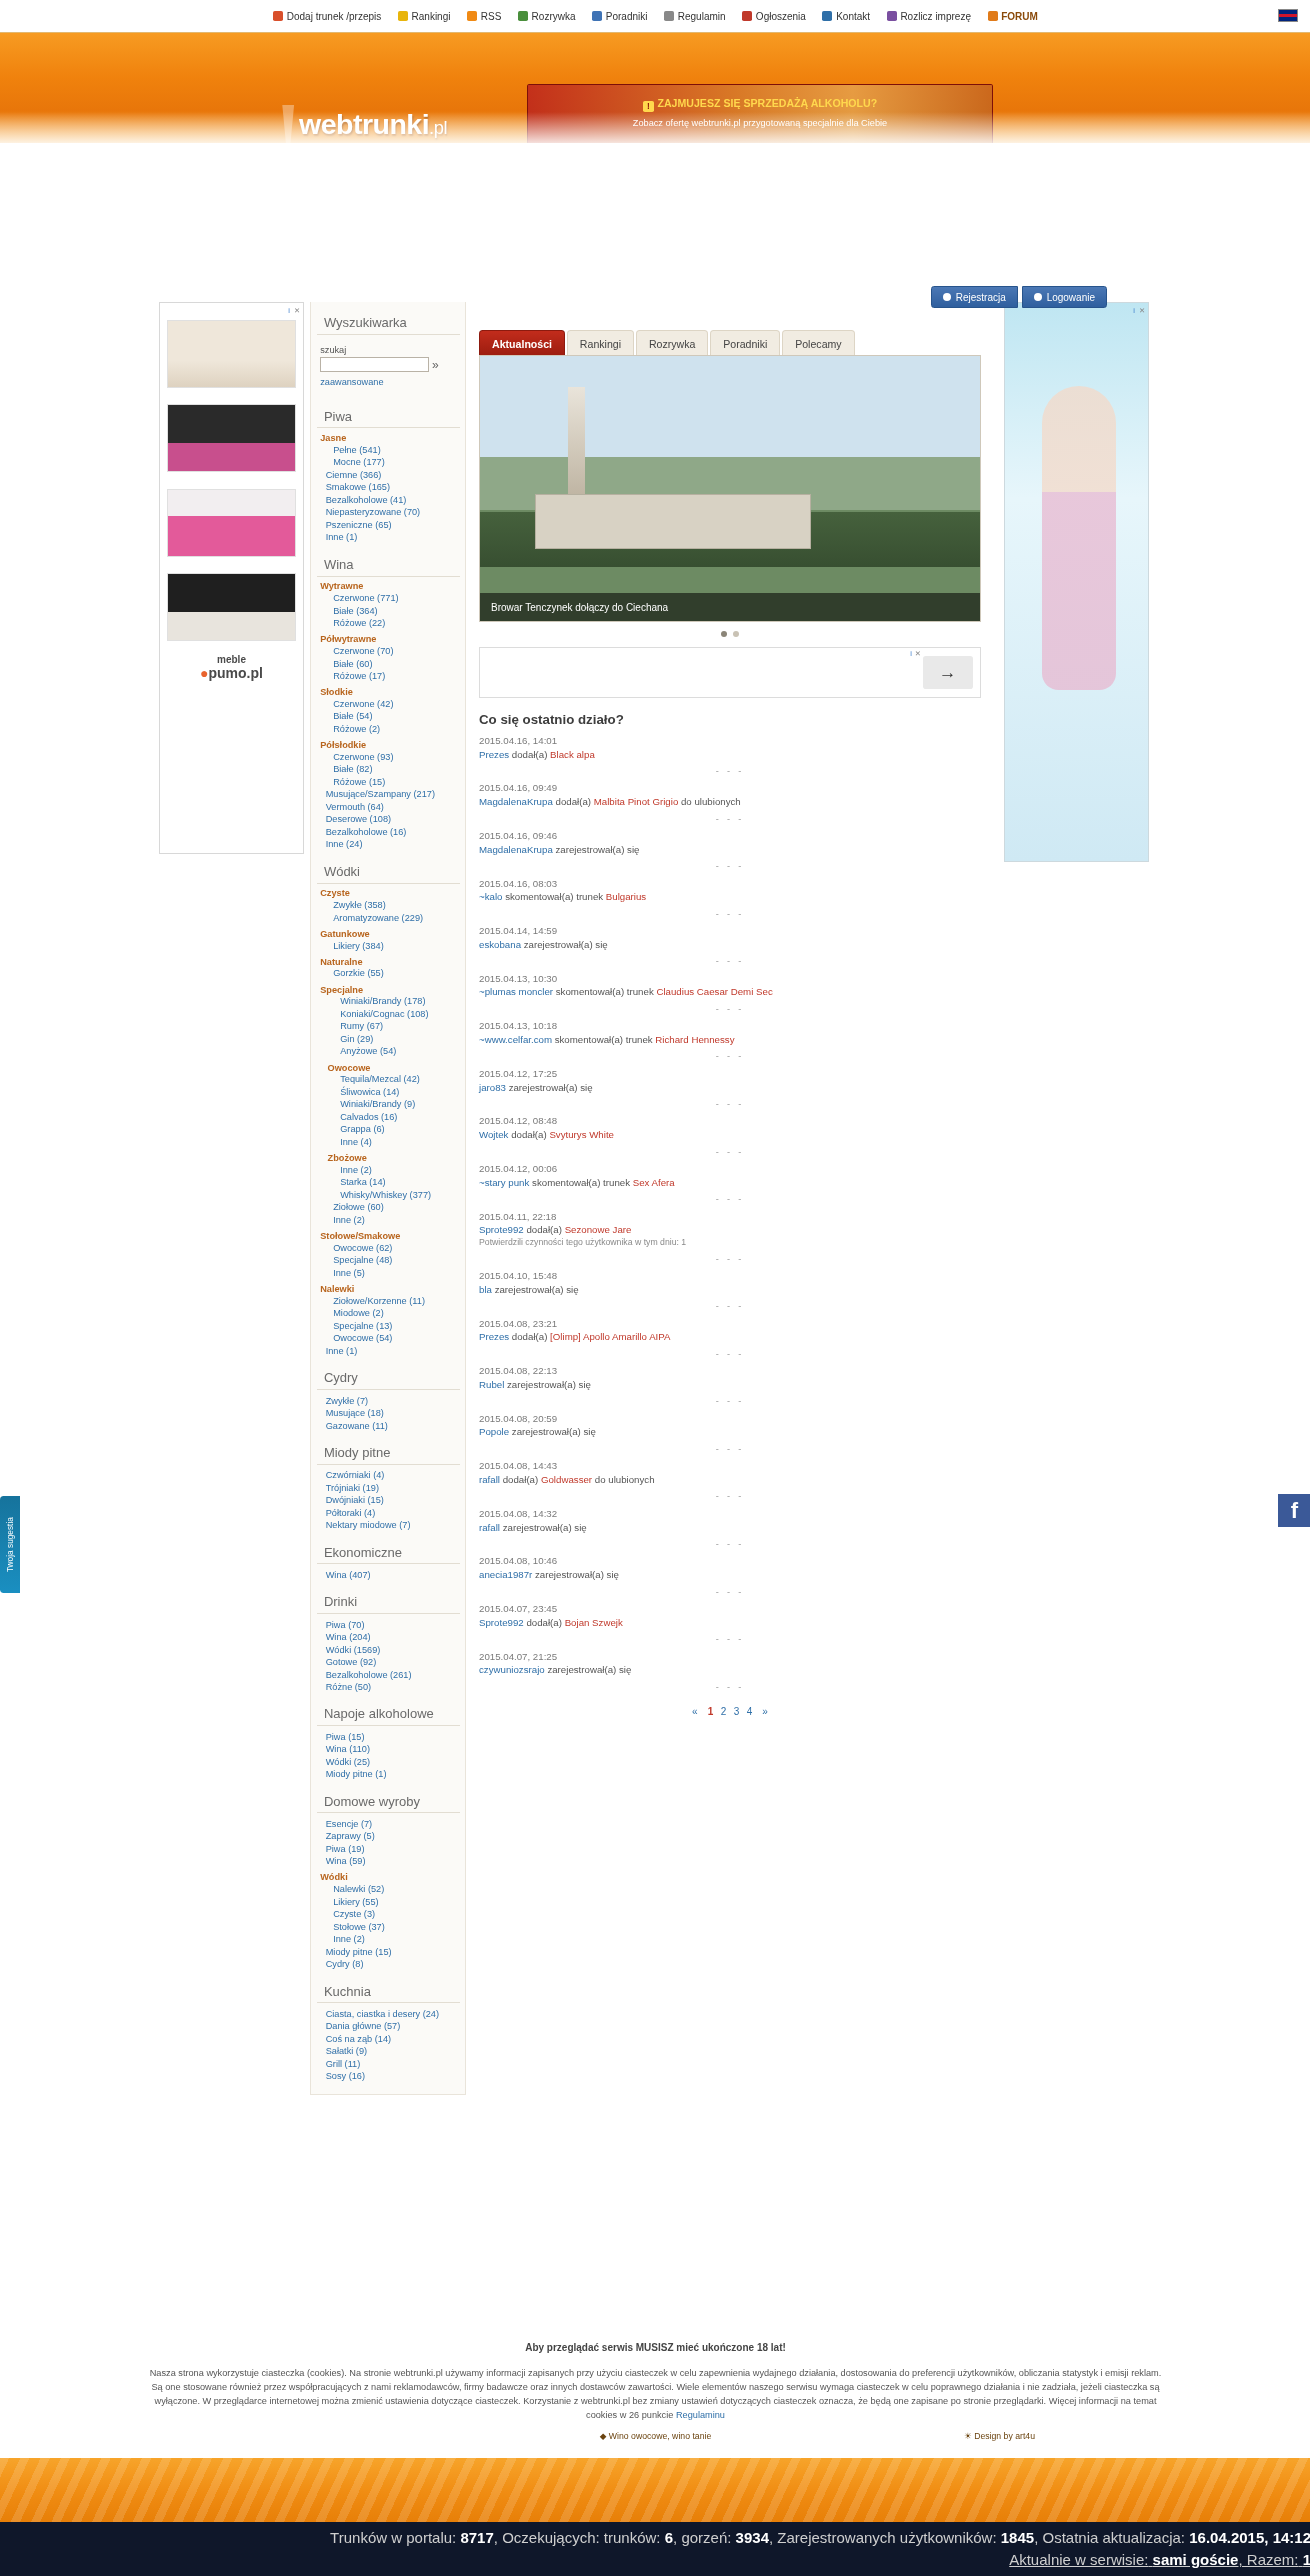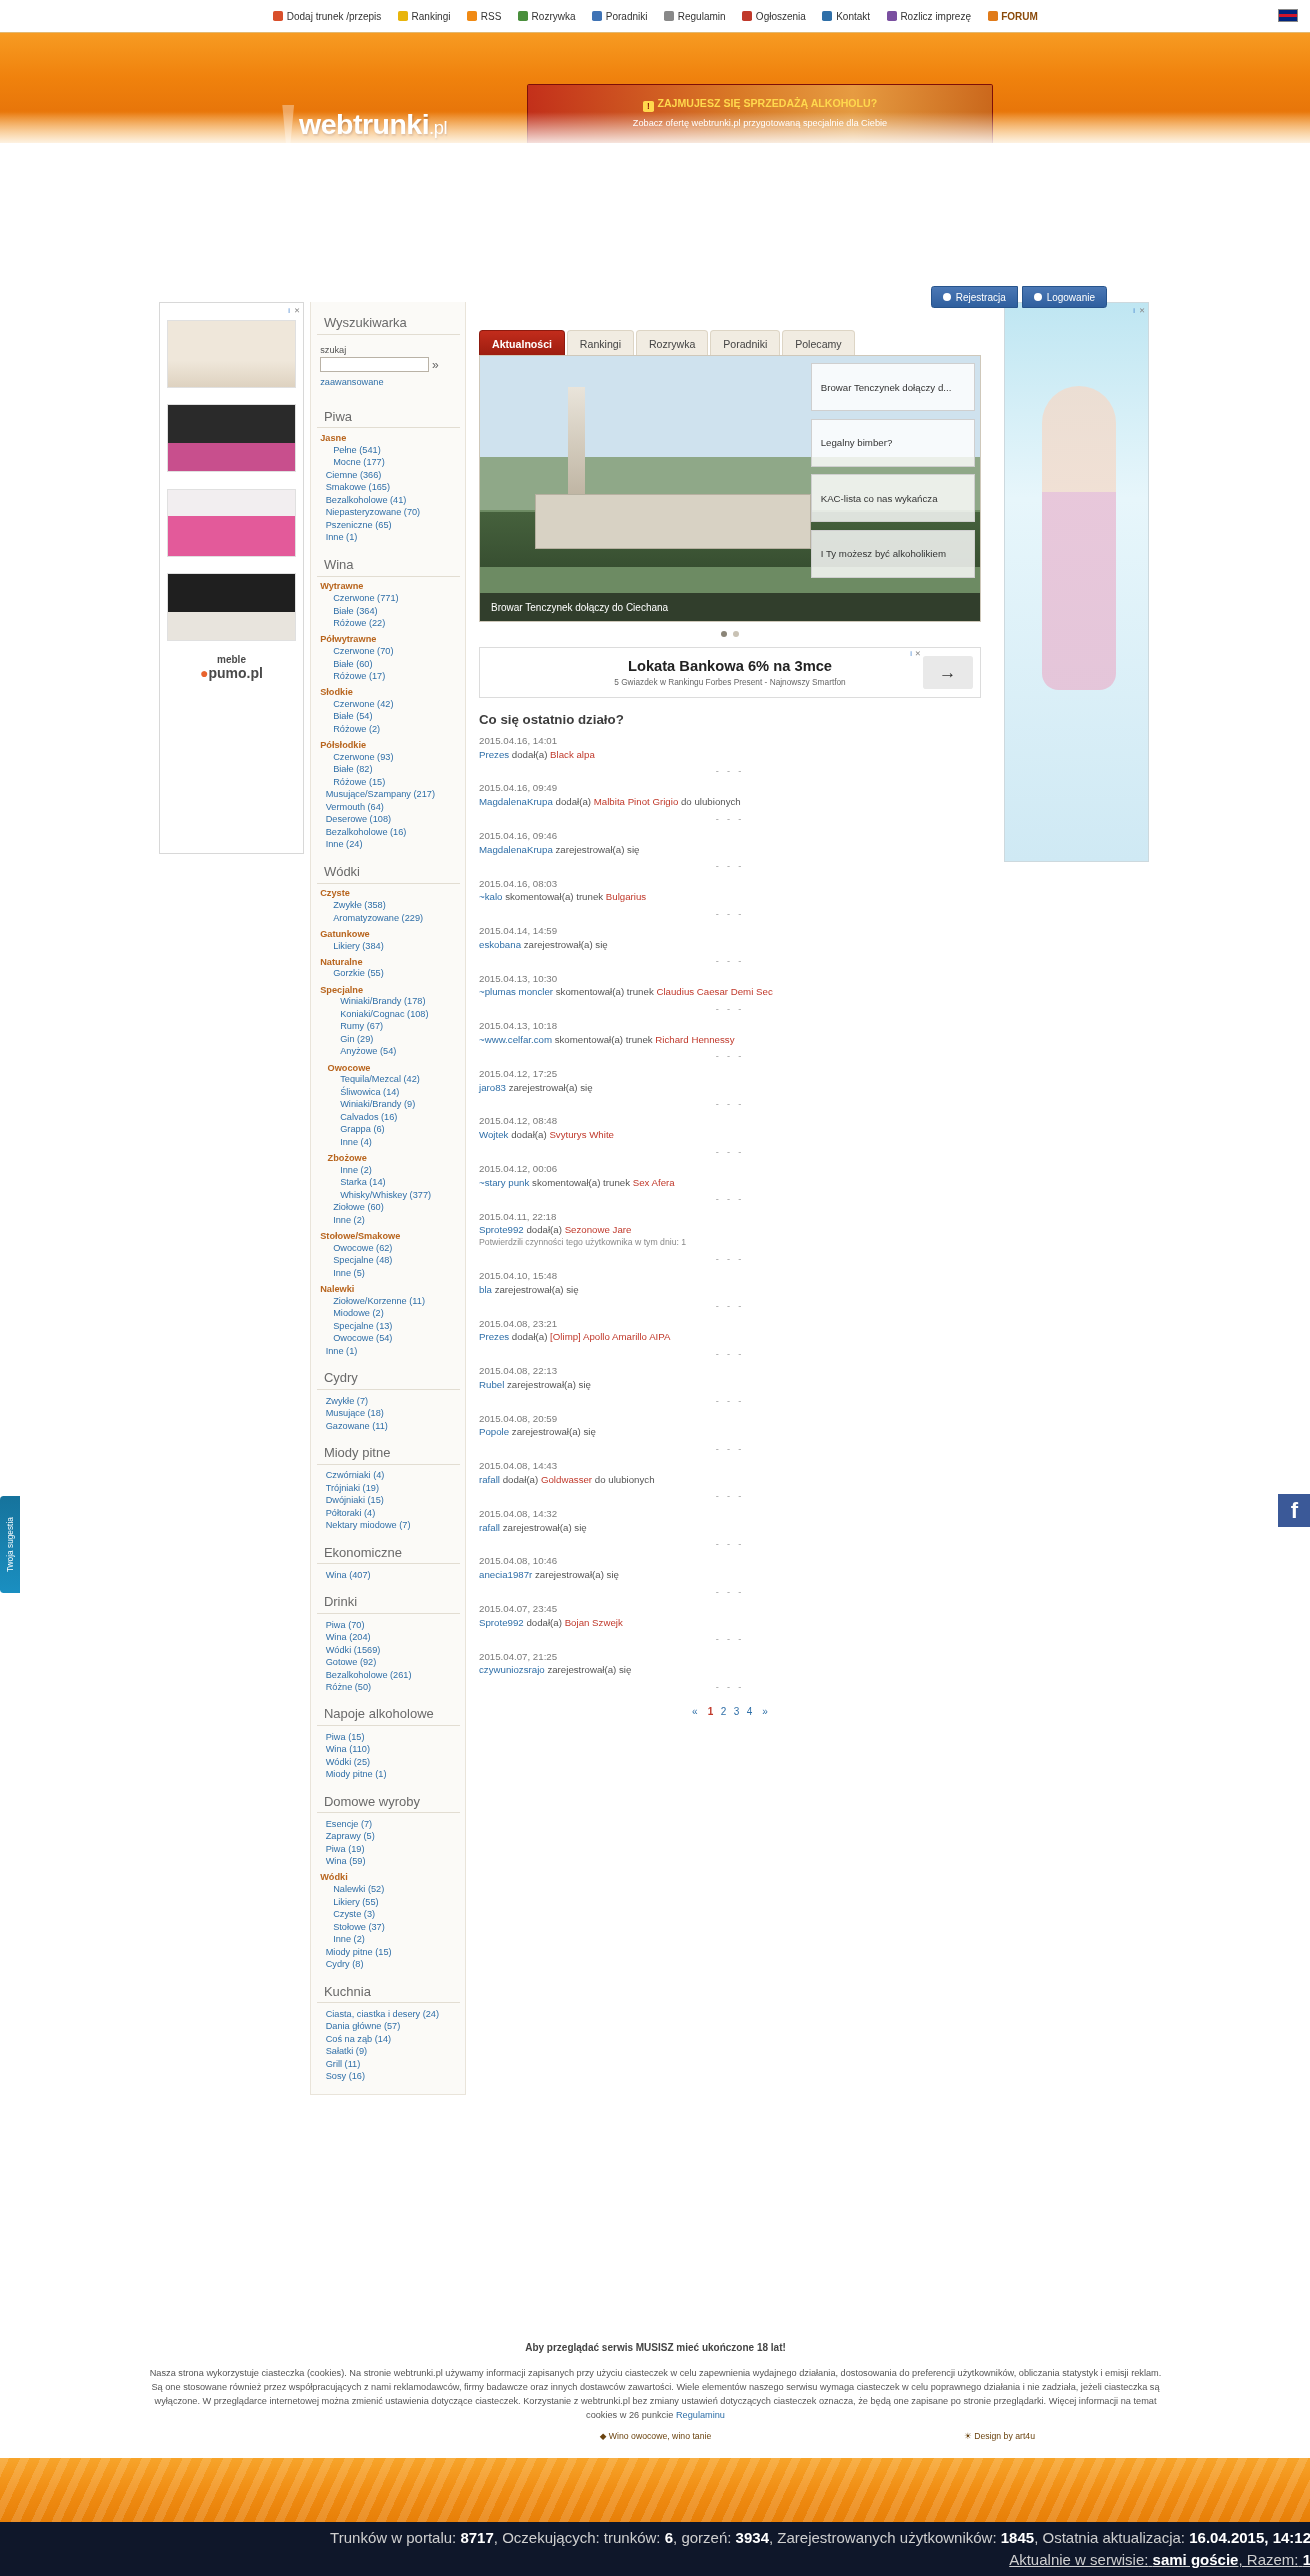--- a/index.html
+++ b/index.html
@@ -522,37 +522,27 @@
           <div class="tab">Poradniki</div>
           <div class="tab">Polecamy</div>
         </div>
 
       <div class="slider">
         <div class="photo">
           <div class="smoke"></div>
           <div class="trees"></div>
           <div class="bld"></div>
         </div>
-        <div class="slides-list" id="slide-list">
-            <div class="slide-item">Browar Tenczynek dołączy d...</div>
-            <div class="slide-item">Legalny bimber?</div>
-            <div class="slide-item">KAC-lista co nas wykańcza</div>
-            <div class="slide-item">I Ty możesz być alkoholikiem</div>
-          </div>
         <div class="caption">Browar Tenczynek dołączy do Ciechana</div>
       </div>
       <div class="dots" id="slider-dots"><span class="dot on"></span><span class="dot"></span></div>
 
       <div class="main-ad">
         <span class="ai">i</span>
         <span class="ax">✕</span>
-        <div style="width:100%;text-align:center;">
-          <div class="t1">Lokata Bankowa 6% na 3mce</div>
-          <div class="t2">5 Gwiazdek w Rankingu Forbes Present - Najnowszy Smartfon</div>
-        </div>
         <div class="arrow">→</div>
       </div>
 
       <h2 class="section-title">Co się ostatnio działo?</h2>
       <div id="feed">
           <div class="feed-item">
             <div class="feed-time">2015.04.16, 14:01</div>
             <div class="feed-text"><a href="#">Prezes</a> dodał(a) <a href="#" style="color: rgb(192, 57, 43);">Black alpa</a></div>
           </div>
           <div class="feed-sep">- - -</div>

